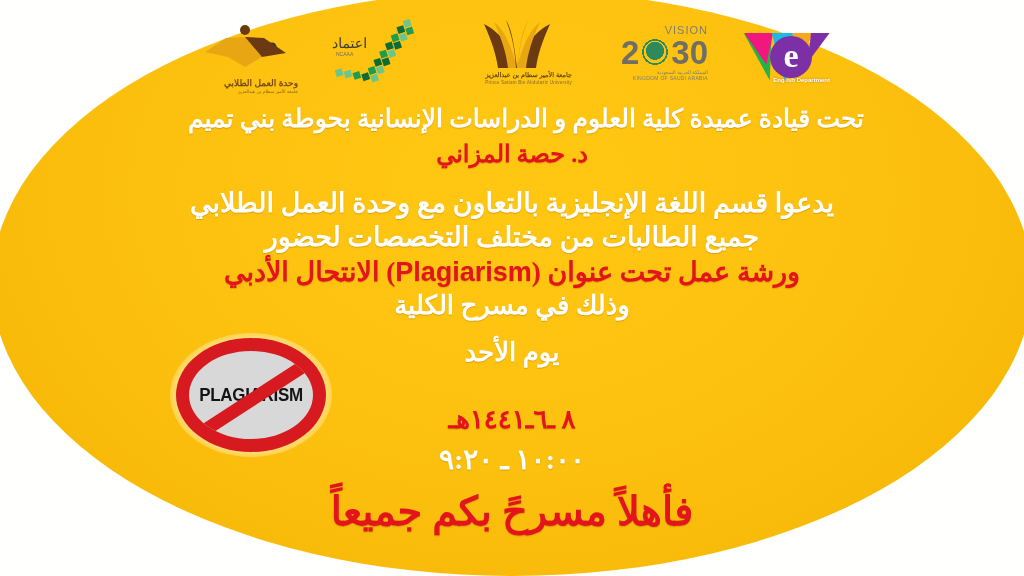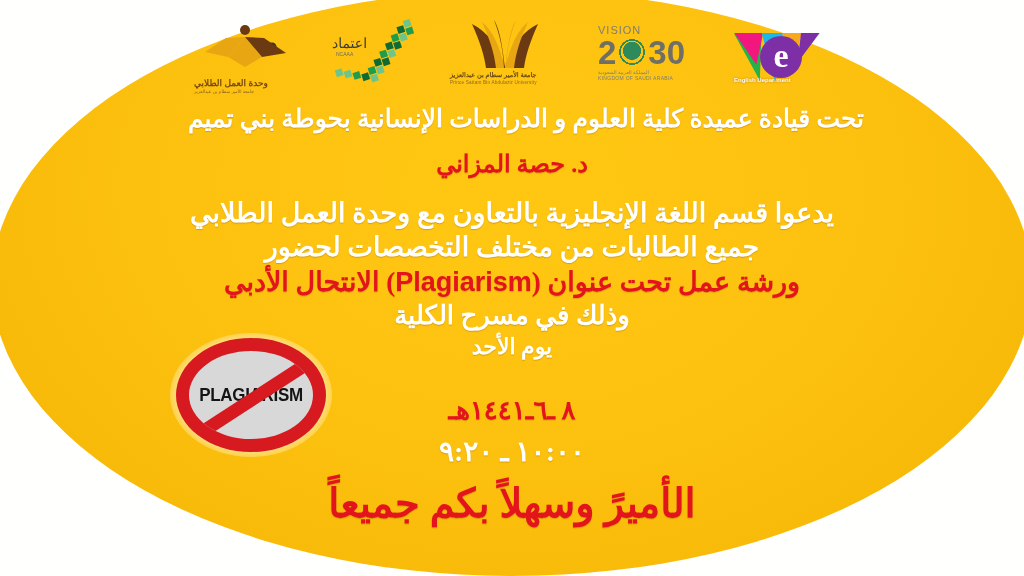--- a/index.html
+++ b/index.html
@@ -39,21 +39,21 @@
     display: flex;
     align-items: center;
     justify-content: center;
     gap: 26px;
     direction: ltr;
   }
   .logo {
     position: relative;
     display: flex;
     flex-direction: column;
-    align-items: flex-start;
+    align-items: flex-end;
     justify-content: center;
   }
 
   
   .logo-swu { width: 104px; height: 76px; margin-top: 10px; }
   .logo-swu .cap {
     width: 104px; height: 56px;
     display: flex; align-items: center; justify-content: center;
   }
   .logo-swu .cap-txt {
@@ -175,27 +175,27 @@
     direction: rtl;
   }
   .line {
     font-weight: bold;
     line-height: 1.18;
     white-space: nowrap;
   }
   .l-white { color: #ffffff; text-shadow: 0 1px 1px rgba(150,95,0,.35); }
   .l-red   { color: #e3141b; text-shadow: 0 1px 1px rgba(120,60,0,.25); }
 
-  .line-1 { font-size: 25px; margin-bottom: 16px; padding-left: 28px; }
+  .line-1 { font-size: 25px; margin-bottom: 6px; padding-left: 28px; }
   .line-2 { font-size: 24px; margin-bottom: 8px; letter-spacing: .5px; }
   .line-3 { font-size: 27px; margin-bottom: 2px; margin-top: 20px; }
   .line-4 { font-size: 27px; margin-bottom: 3px; }
   .line-5 { font-size: 27px; margin-bottom: 3px; }
-  .line-6 { font-size: 26px; margin-bottom: 2px; }
-  .line-7 { font-size: 22px; margin-bottom: 4px; }
+  .line-6 { font-size: 26px; margin-bottom: 16px; }
+  .line-7 { font-size: 26px; margin-bottom: 4px; }
   .line-8 { font-size: 26px; margin-bottom: 8px; letter-spacing: 1px; margin-top: 36px; }
   .line-9 { font-size: 28px; margin-bottom: 12px; letter-spacing: 2px; }
   .line-10 { font-size: 40px; letter-spacing: 1px; }
   .latin { font-family: "Liberation Sans", sans-serif; direction: ltr; unicode-bidi: embed; }
 
   
   .sign {
     position: absolute;
     left: 170px;
     top: 333px;
@@ -349,21 +349,21 @@
     </div>
 
     <div class="line line-6 l-white">وذلك في مسرح الكلية</div>
 
     <div class="line line-7 l-white">يوم الأحد</div>
 
     <div class="line line-8 l-red">٨ ـ٦ـ١٤٤١هـ</div>
 
     <div class="line line-9 l-white">١٠:٠٠ ـ ٩:٢٠</div>
 
-    <div class="line line-10 l-red">الأميرً وسهلاً بكم جميعاً</div>
+    <div class="line line-10 l-red">فأهلاً مسرحً بكم جميعاً</div>
 
   </div>
 
   <div class="sign">
     <div class="sign-ring">
       <span class="sign-text">PLAGIARISM</span>
       <span class="sign-bar"></span>
     </div>
   </div>
 

